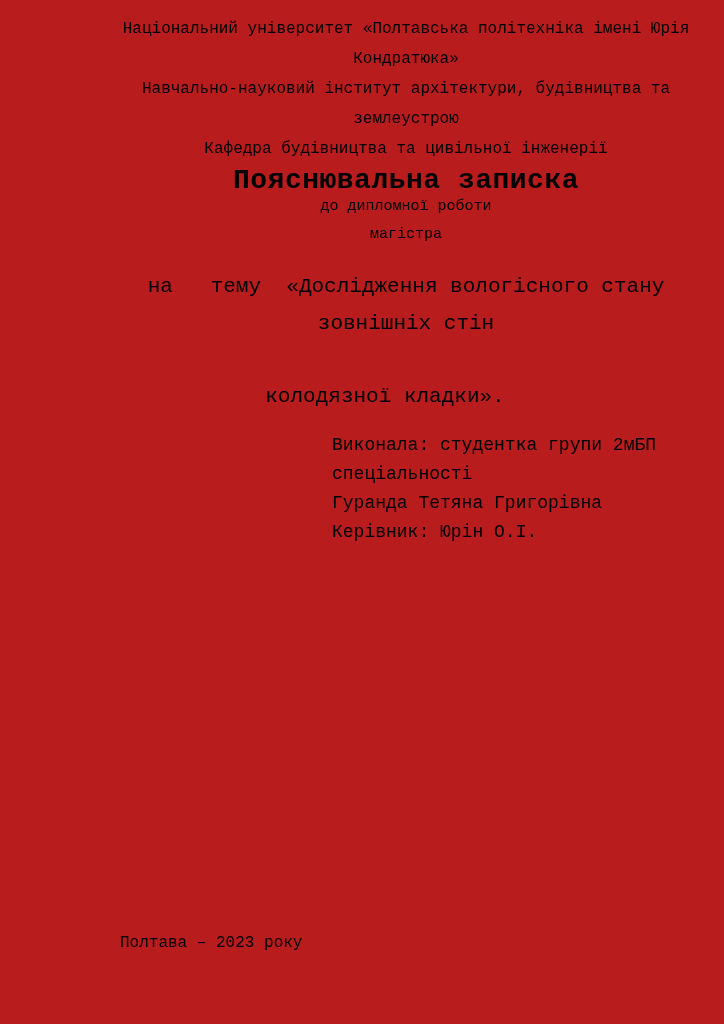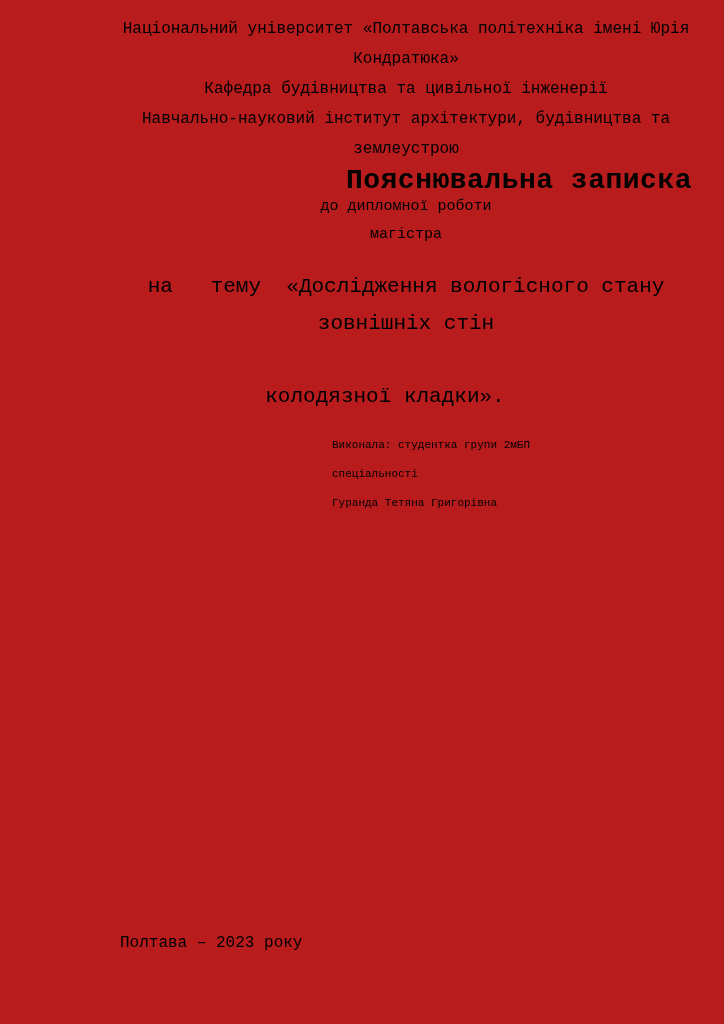--- a/index.html
+++ b/index.html
@@ -25,21 +25,21 @@
     text-align: center;
     font-size: 16px;
     line-height: 30px;
   }
   .doc-title {
     position: absolute;
     top: 164px;
     left: 120px;
     width: 572px;
     margin: 0;
-    text-align: right;
+    text-align: center;
     font-size: 28px;
     line-height: 34px;
     font-weight: bold;
     letter-spacing: 0.5px;
   }
   .subtitle {
     position: absolute;
     top: 193px;
     left: 120px;
     width: 572px;
@@ -61,57 +61,58 @@
   }
   .theme-line2 {
     position: relative;
     left: -21px; 
     margin-top: 36px;
   }
   .executor {
     position: absolute;
     top: 431px;
     left: 332px;
-    font-size: 11px;
+    font-size: 18px;
     line-height: 29px;
     text-align: left;
   }
   .footer {
     position: absolute;
     top: 933px;
     left: 120px;
     width: 572px;
     font-size: 16px;
     line-height: 20px;
   }
 </style>
 </head>
 <body>
 
 <div class="page">
 
   <div class="header">
     <div>Національний університет «Полтавська політехніка імені Юрія Кондратюка»</div>
+    <div>Навчально-науковий інститут архітектури, будівництва та землеустрою</div>
     <div>Кафедра будівництва та цивільної інженерії</div>
-    <div>Навчально-науковий інститут архітектури, будівництва та землеустрою</div>
   </div>
 
   <h1 class="doc-title">Пояснювальна записка</h1>
 
   <div class="subtitle">
     <div>до дипломної роботи</div>
     <div>магістра</div>
   </div>
 
   <div class="theme">
     <div class="theme-line1">на   тему  «Дослідження вологісного стану зовнішніх стін</div>
     <div class="theme-line2">колодязної кладки».</div>
   </div>
 
   <div class="executor">
     <div>Виконала: студентка групи 2мБП</div>
     <div>спеціальності</div>
     <div>Гуранда Тетяна Григорівна</div>
+    <div>Керівник: Юрін О.І.</div>
   </div>
 
   <div class="footer">Полтава – 2023 року</div>
 
 </div>
 
 </body></html>

